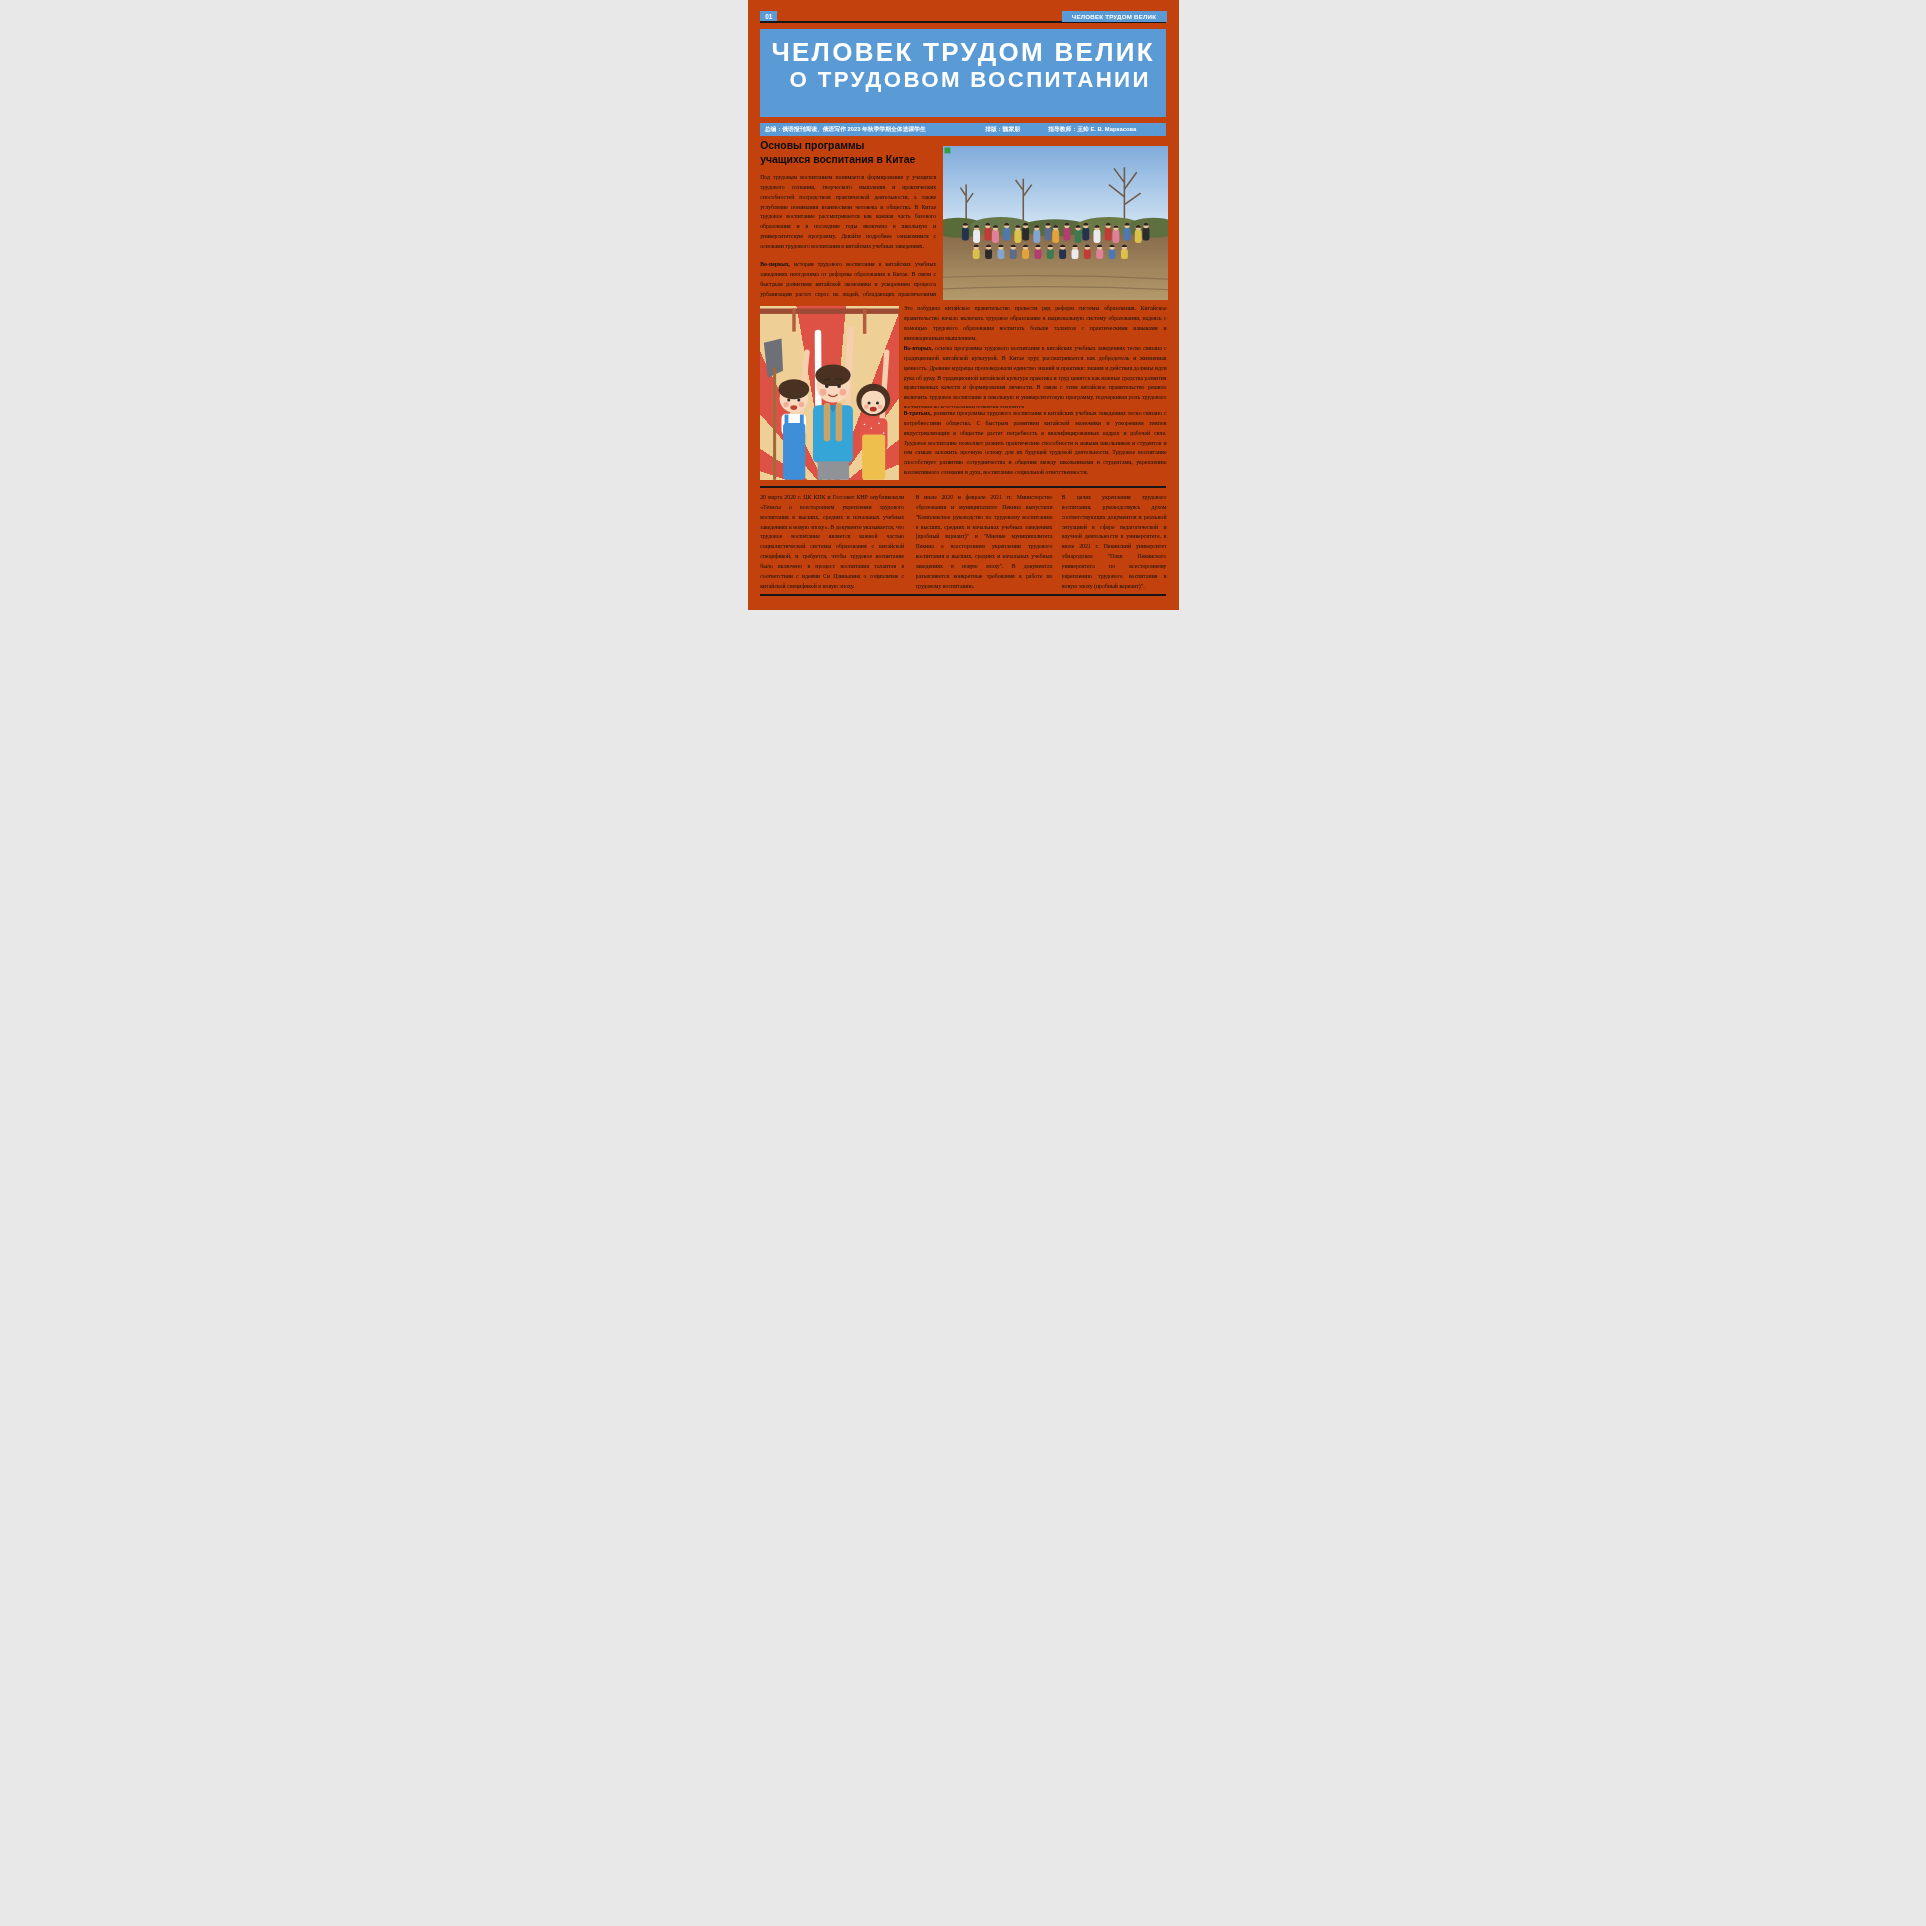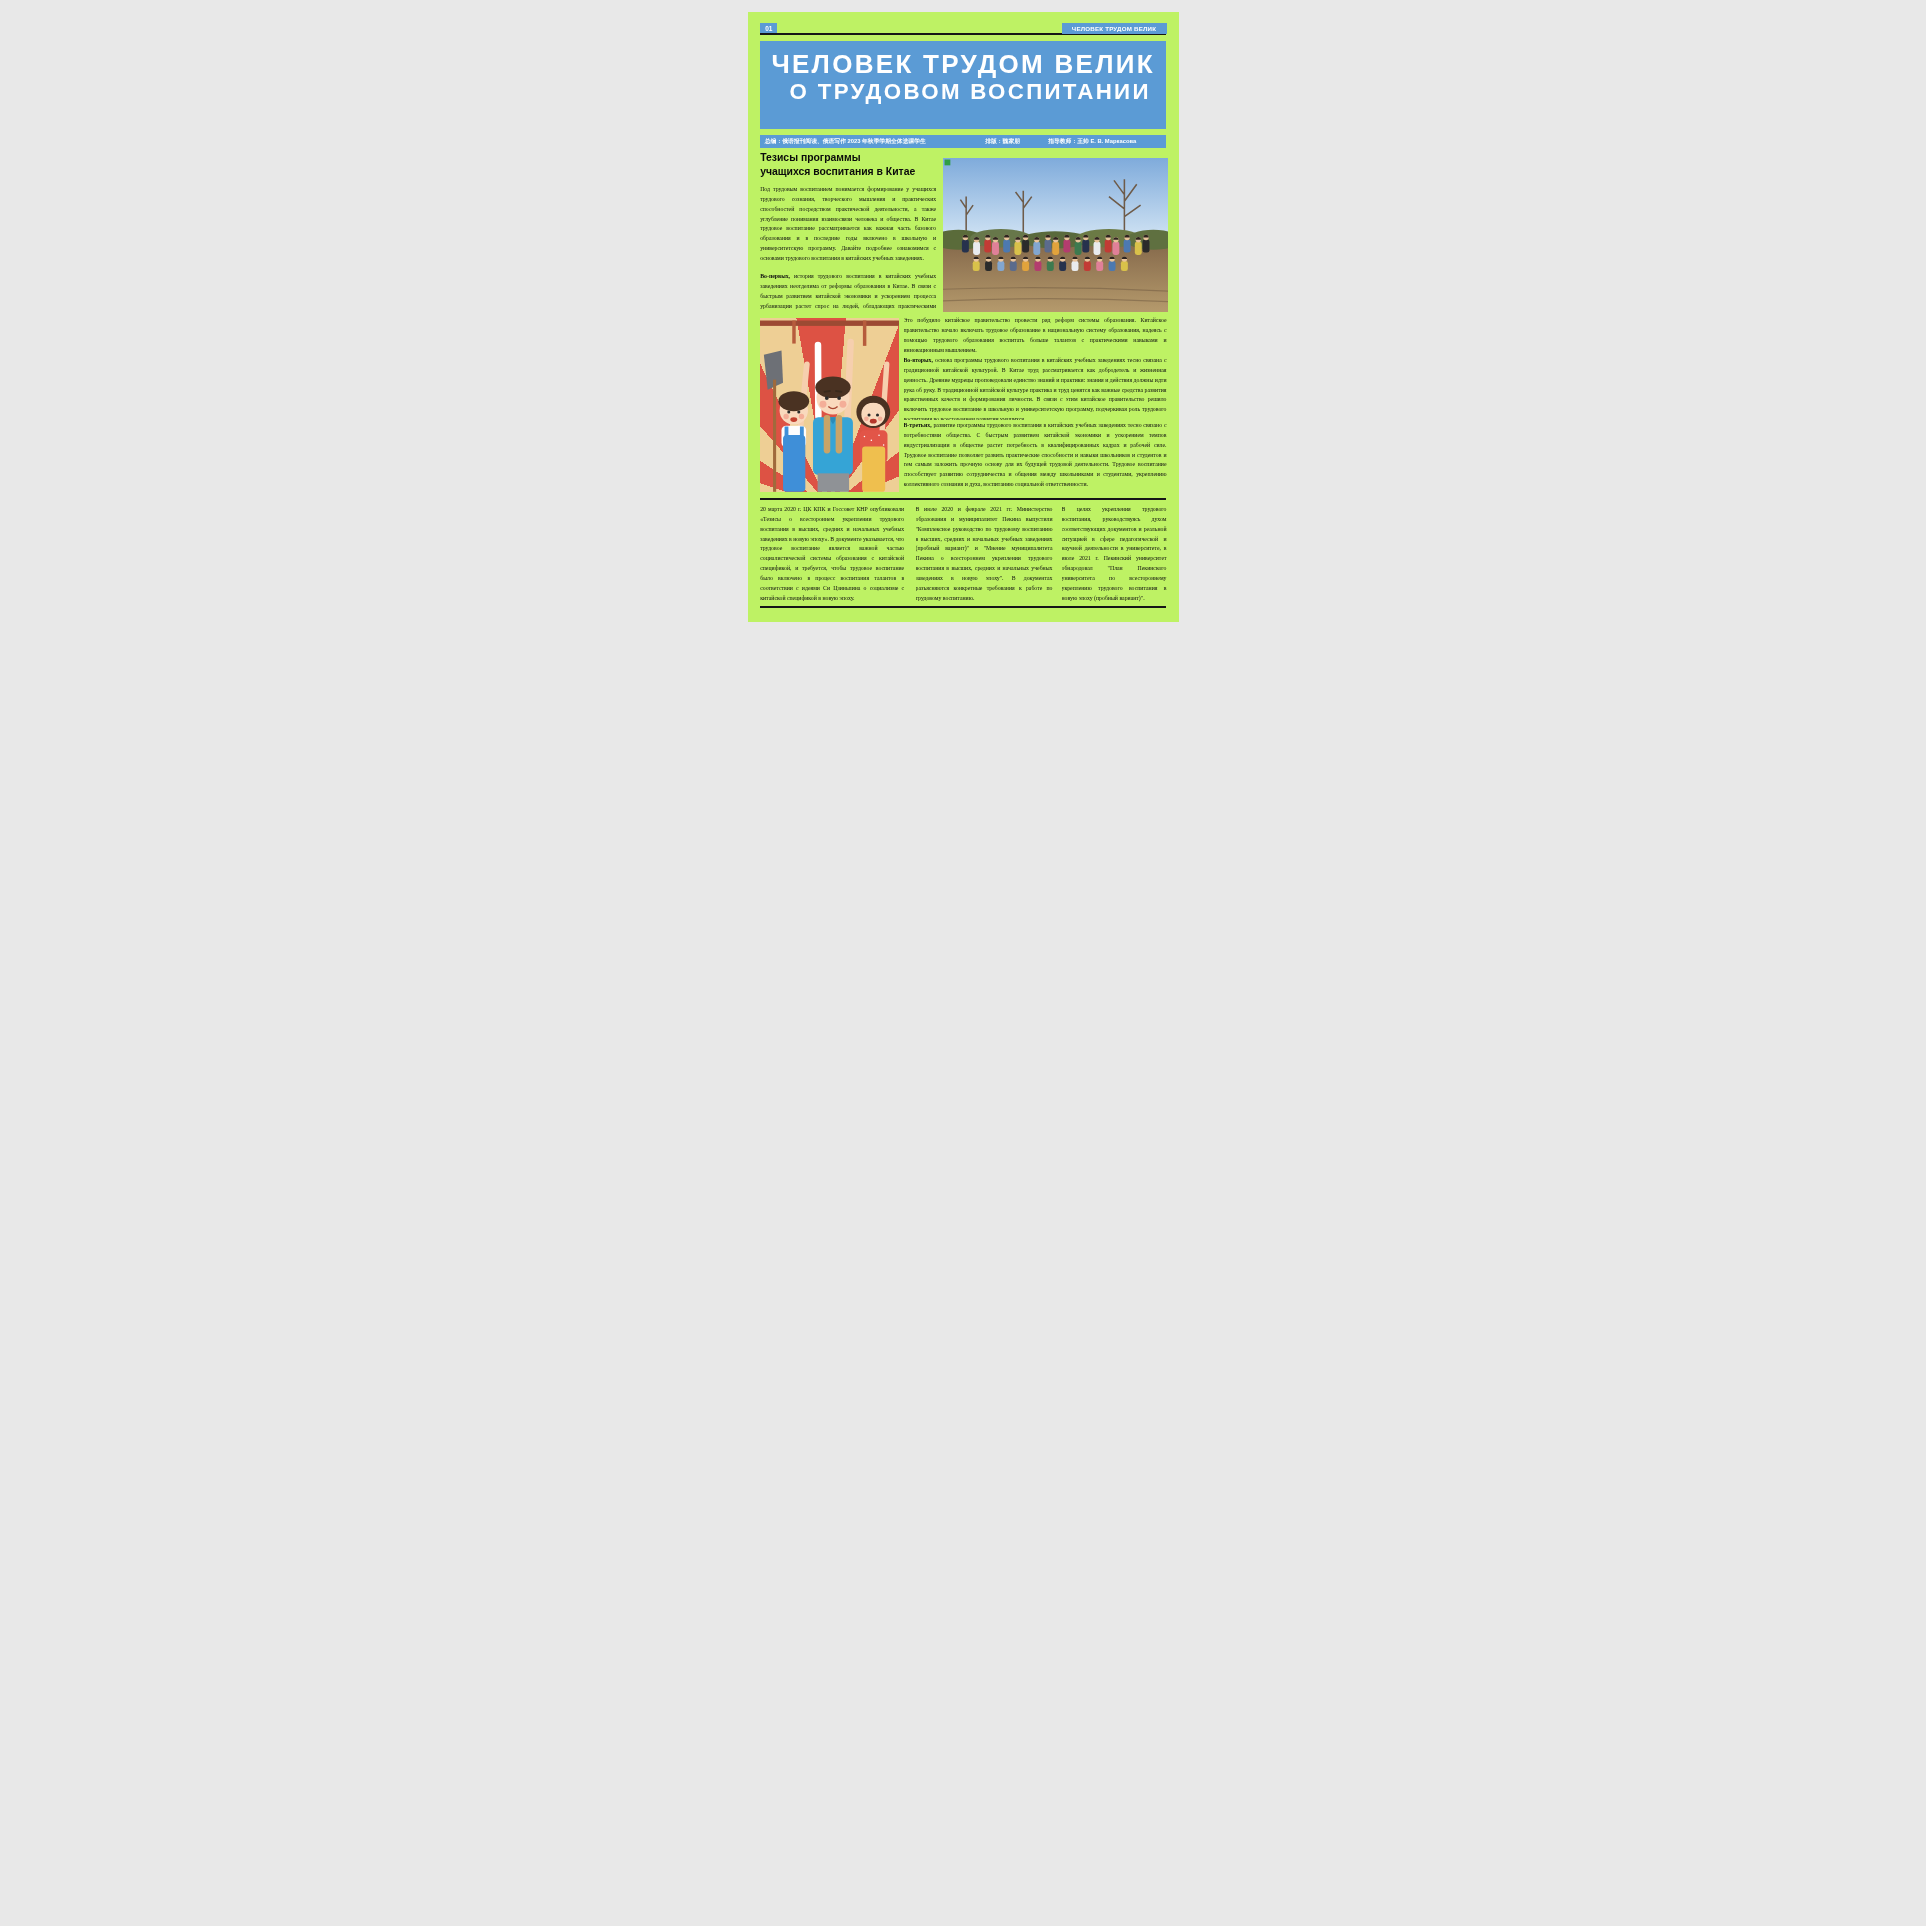--- a/index.html
+++ b/index.html
@@ -1,16 +1,16 @@
 <!DOCTYPE html>
 <html style="font-size:6.2px"><head>
 <meta charset="utf-8">
 <style>
   html,body{margin:0;padding:0;background:#e8e8e8;}
-  #page{position:relative;width:431px;height:610px;background:#bef264;margin:12px auto;
+  #page{position:relative;width:431px;height:610px;background:#c2410c;margin:0 auto;
         font-family:"Liberation Sans",sans-serif;overflow:hidden;}
   .accent-bg{background:#5b9bd5;}
   .bar{position:absolute;background:#161616;}
 
   
   .pageno{position:absolute;left:12.7px;top:10.8px;width:17.3px;height:11.2px;line-height:11.2px;
           text-align:center;color:#fff;font-weight:bold;font-size:6.5px;}
   .mast-right{position:absolute;left:314px;top:10.8px;width:105px;height:11.2px;line-height:11.2px;
           text-align:center;color:#fff;font-weight:bold;font-size:6.2px;letter-spacing:0.2px;}
   .topbar{left:12.7px;top:21px;width:406px;height:1.9px;}
@@ -71,21 +71,21 @@
     <div class="l2">О ТРУДОВОМ ВОСПИТАНИИ</div>
   </div>
 
   <div class="credits accent-bg">
     <span class="c1">总编：俄语报刊阅读、俄语写作 2023 年秋季学期全体选课学生</span>
     <span class="c2">排版：魏家朋</span>
     <span class="c3">指导教师：王帅  Е. В. Маркасова</span>
   </div>
 
   <div class="article-title">
-    <div>Тезисы программы</div>
+    <div>Основы программы</div>
     <div>учащихся воспитания в Китае</div>
   </div>
 
   <div class="body-text p1">Под трудовым воспитанием понимается формирование у учащихся трудового сознания, творческого мышления и практических способностей посредством практической деятельности, а также углубление понимания взаимосвязи человека и общества. В Китае трудовое воспитание рассматривается как важная часть базового образования и в последние годы включено в школьную и университетскую программу. Давайте подробнее ознакомимся с основами трудового воспитания в китайских учебных заведениях.</div>
   <div class="body-text p2">
     <b>Во-первых,</b><span> история трудового воспитания в китайских учебных заведениях неотделима от реформы образования в Китае. В связи с быстрым развитием китайской экономики и ускорением процесса урбанизации растет спрос на людей, обладающих практическими навыками и инновационным мышлением.</span>
   </div>
   <div class="body-text p3">Это побудило китайское правительство провести ряд реформ системы образования. Китайское правительство начало включать трудовое образование в национальную систему образования, надеясь с помощью трудового образования воспитать больше талантов с практическими навыками и инновационным мышлением.</div>
   <div class="body-text p4">
     <b>Во-вторых,</b><span> основа программы трудового воспитания в китайских учебных заведениях тесно связана с традиционной китайской культурой. В Китае труд рассматривается как добродетель и жизненная ценность. Древние мудрецы проповедовали единство знаний и практики: знания и действия должны идти рука об руку. В традиционной китайской культуре практика и труд ценятся как важные средства развития нравственных качеств и формирования личности. В связи с этим китайское правительство решило включить трудовое воспитание в школьную и университетскую программу, подчеркивая роль трудового воспитания во всестороннем развитии учащихся.</span>

